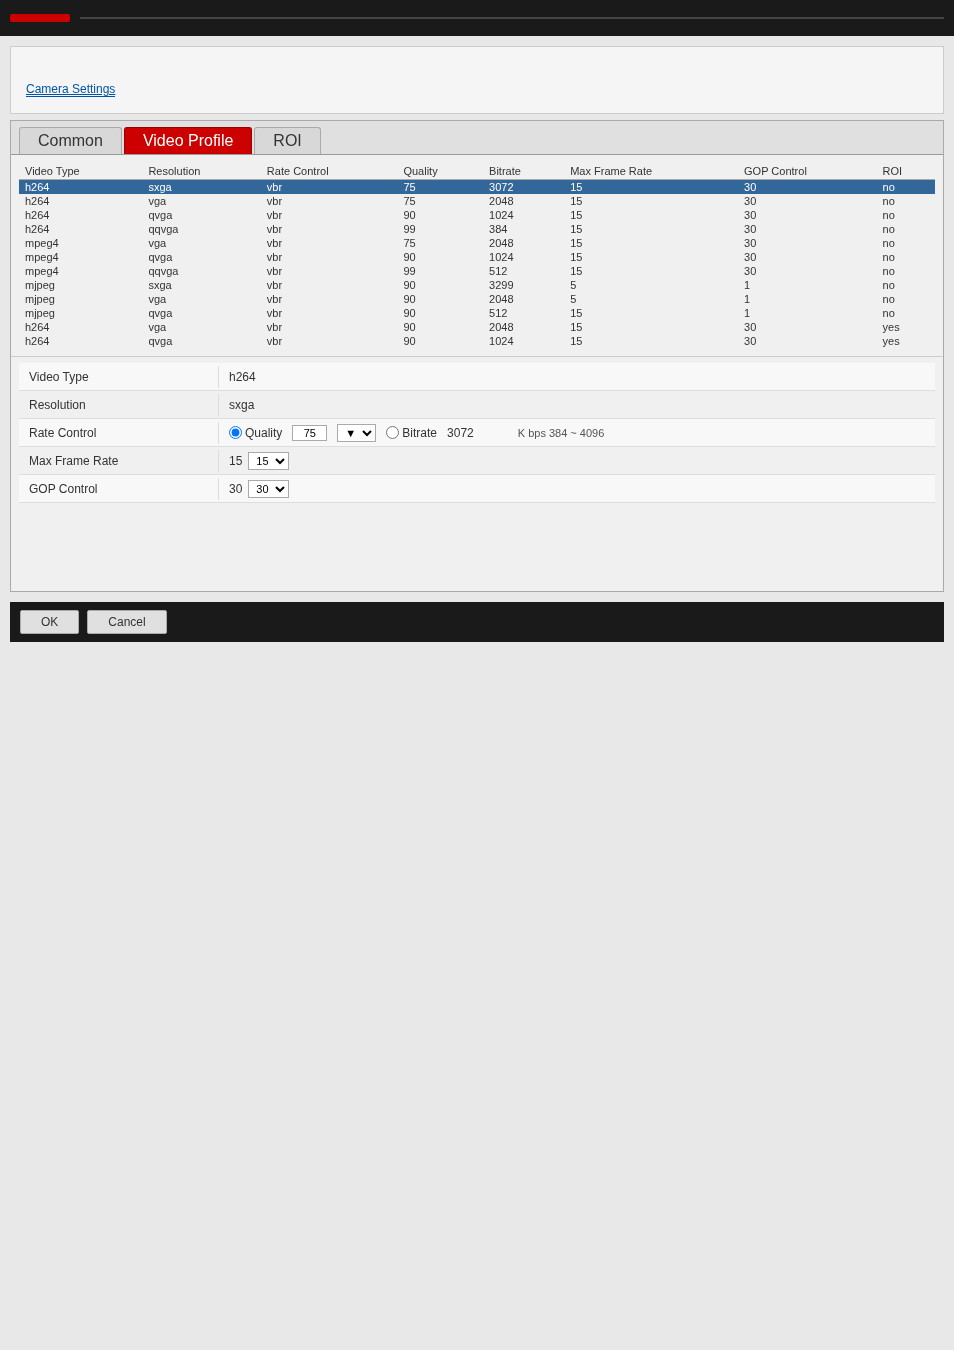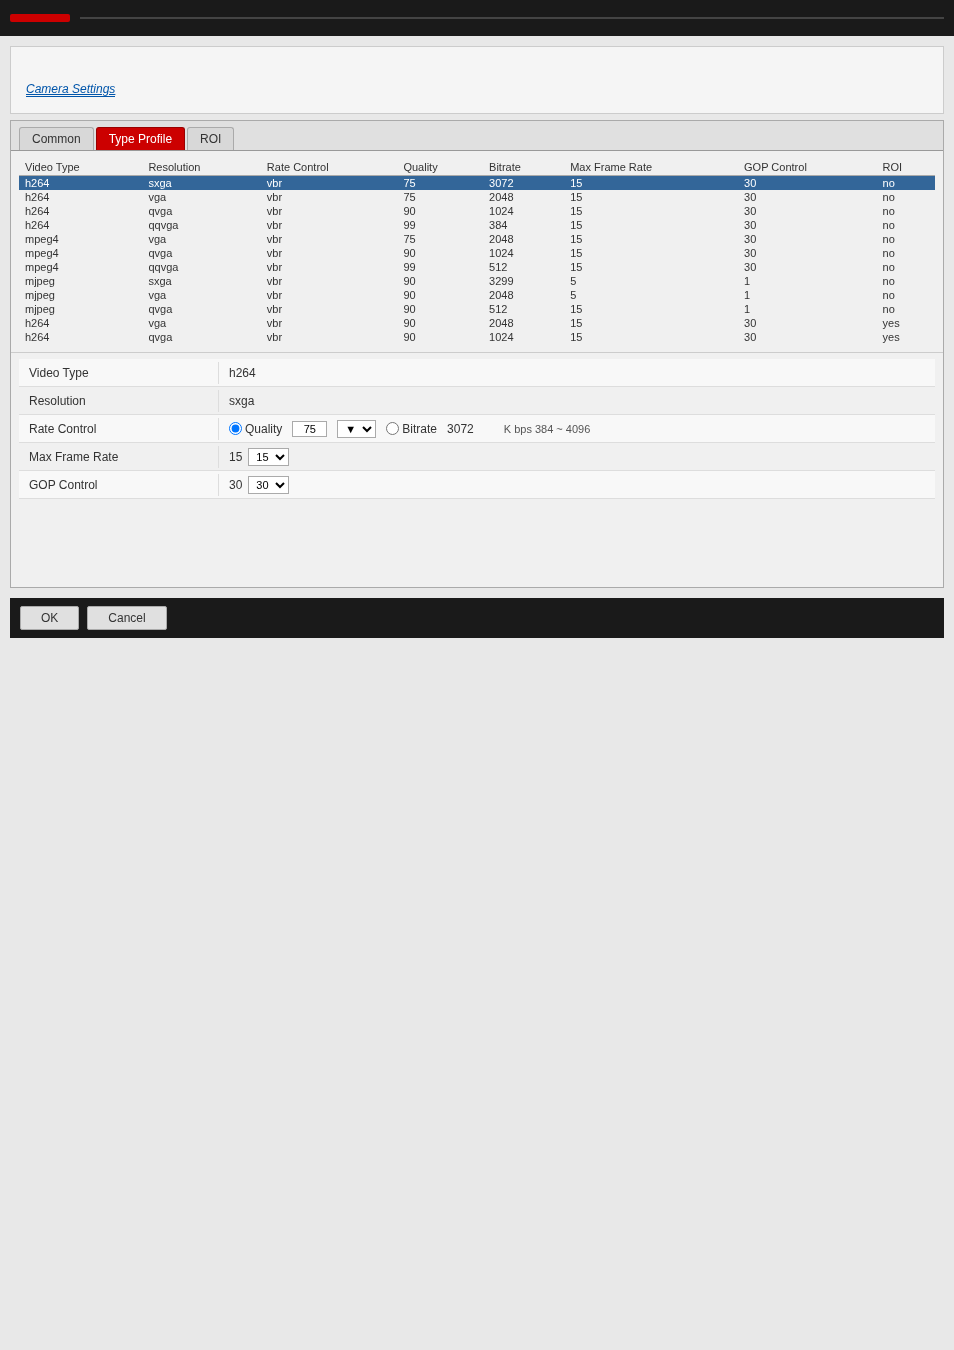--- a/index.html
+++ b/index.html
@@ -39,21 +39,20 @@
       padding: 10px;
       min-height: 1314px;
     }
 
     
     .header-section {
       background: #f5f5f5;
       border: 1px solid #ccc;
       padding: 10px 15px;
       margin-bottom: 6px;
-      font-style: italic;
     }
     .header-title {
       font-size: 13px;
       font-weight: bold;
       color: #333;
       margin-bottom: 4px;
     }
 
     
     .nav-link {
@@ -76,26 +75,26 @@
 
     
     .tab-bar {
       display: flex;
       background: #e0e0e0;
       padding: 6px 8px 0 8px;
       border-bottom: 1px solid #999;
       gap: 2px;
     }
     .tab {
-      padding: 4px 12px;
+      padding: 4px 18px;
       background: #d8d8d8;
       border: 1px solid #aaa;
       border-bottom: none;
       cursor: pointer;
-      font-size: 12px;
+      font-size: 16px;
       color: #333;
       border-radius: 3px 3px 0 0;
     }
     .tab.active {
       background: #cc0000;
       color: #fff;
       border-color: #990000;
     }
 
     
@@ -193,21 +192,21 @@
       font-size: 11px;
       padding: 1px 3px;
       border: 1px solid #aaa;
       text-align: center;
     }
 
     
     .bitrate-info {
       font-size: 11px;
       color: #555;
-      margin-left: 20px;
+      margin-left: 34px;
     }
 
     
     .bottom-bar {
       background: #1a1a1a;
       padding: 8px 10px;
       display: flex;
       align-items: center;
       gap: 8px;
       margin-top: 10px;
@@ -239,21 +238,21 @@
 
   <div class="header-section">
     <div class="header-title">&nbsp;</div>
     <div class="nav-link">Camera Settings</div>
   </div>
 
   <div class="dialog">
 
     <div class="tab-bar">
       <div class="tab" id="tab-common">Common</div>
-      <div class="tab active" id="tab-video-profile">Type Profile</div>
+      <div class="tab active" id="tab-video-profile">Video Profile</div>
       <div class="tab" id="tab-roi">ROI</div>
     </div>
 
     <div class="table-container">
       <table class="video-table">
         <thead>
           <tr>
             <th>Video Type</th>
             <th>Resolution</th>
             <th>Rate Control</th>

